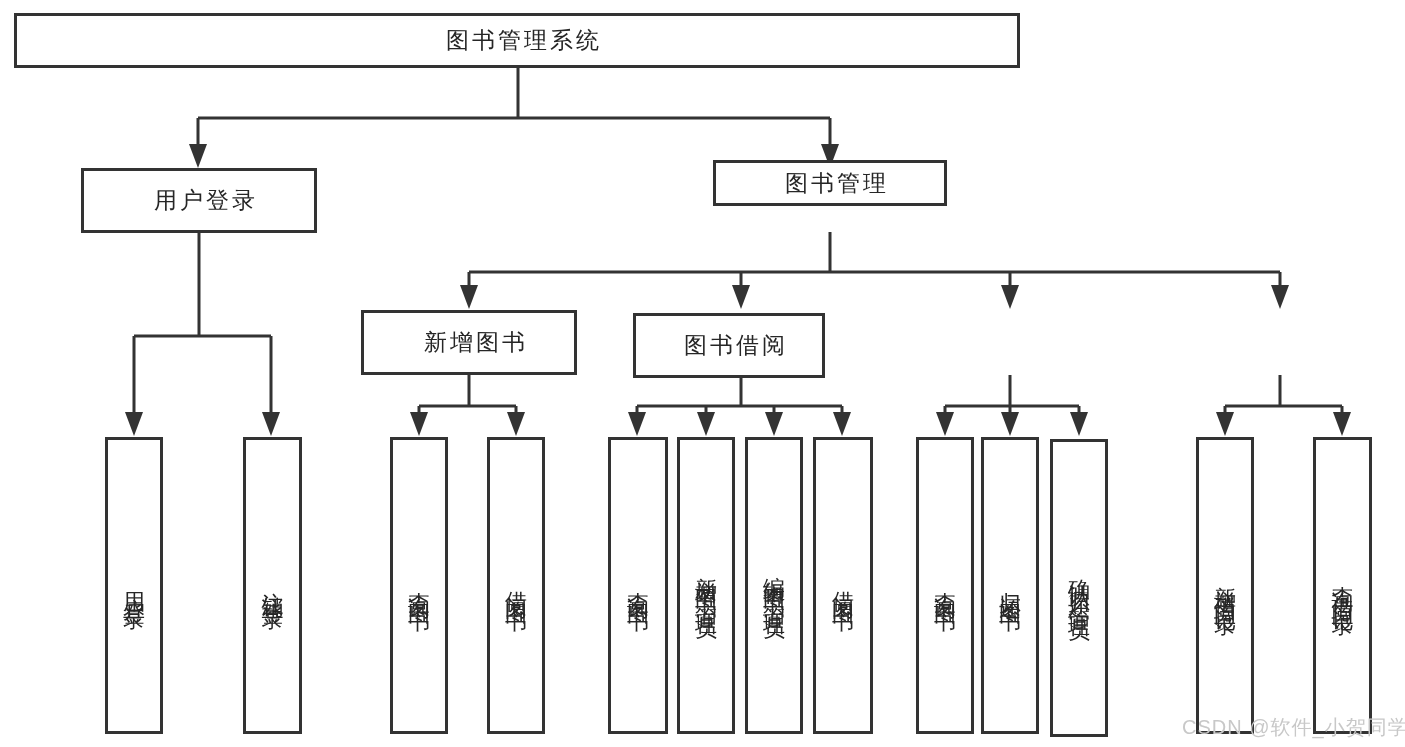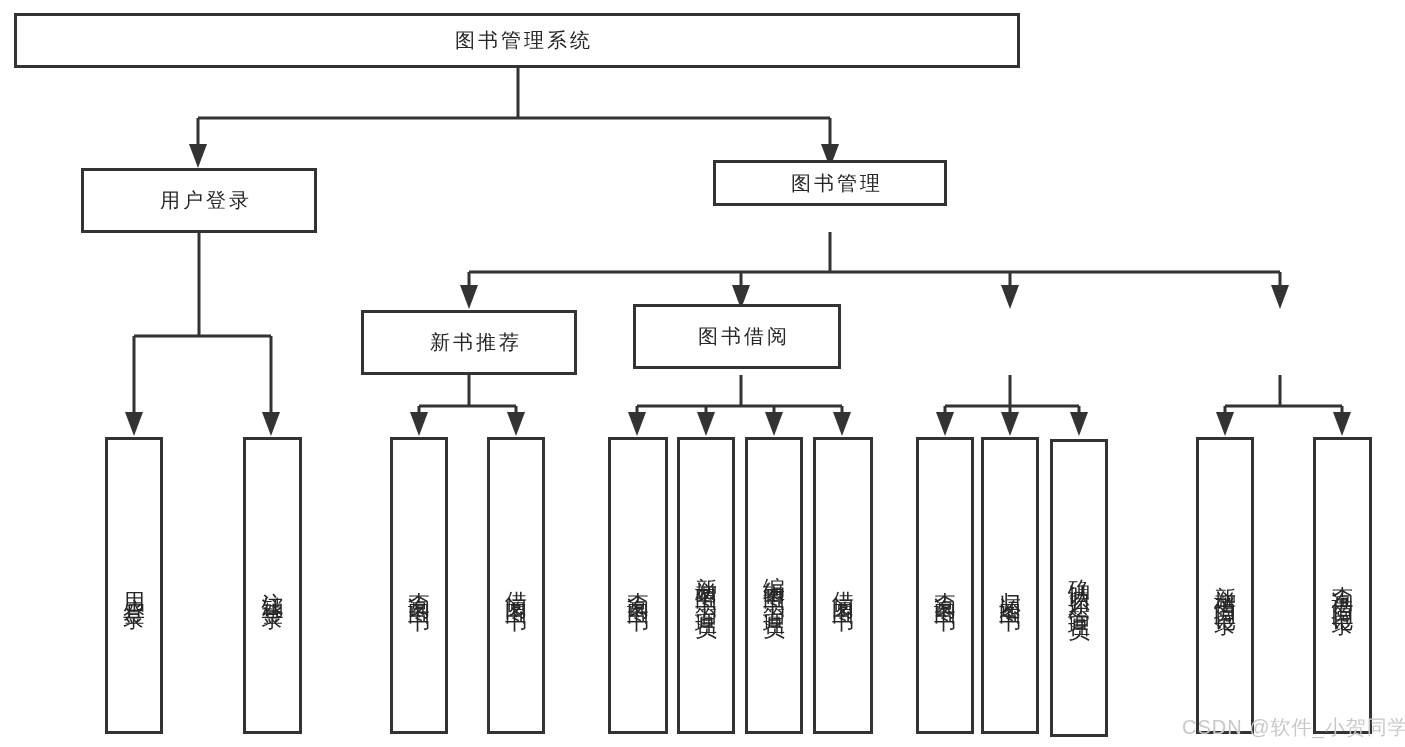--- a/index.html
+++ b/index.html
@@ -20,21 +20,21 @@
   .connectors path{stroke:var(--border);stroke-width:3;fill:none;}
   .connectors polygon{fill:var(--border);stroke:none;}
   .node{
     position:absolute;
     box-sizing:border-box;
     background:#ffffff;
     border:3px solid var(--border);
     display:flex;align-items:center;justify-content:center;
     color:var(--text);
   }
-  .hnode{font-size:20px;letter-spacing:3px;padding-left:14px;white-space:nowrap;}
+  .hnode{font-size:23px;letter-spacing:3px;padding-left:14px;white-space:nowrap;}
   .leaf{
     writing-mode:vertical-rl;
     text-orientation:mixed;
     font-size:22px;
     letter-spacing:6px;
     line-height:1.1;
   }
   .watermark{
     position:absolute;
     left:1182px;top:714px;
@@ -83,22 +83,22 @@
     <path d="M1280 375 V406 M1225 406 H1342 M1225 406 V418 M1342 406 V418"></path>
     <polygon points="1216,412 1234,412 1225,436"></polygon>
     <polygon points="1333,412 1351,412 1342,436"></polygon>
   </svg>
 
   <div class="node hnode" style="left:14px;top:13px;width:1006px;height:55px;">图书管理系统</div>
 
   <div class="node hnode" style="left:81px;top:168px;width:236px;height:65px;">用户登录</div>
   <div class="node hnode" style="left:713px;top:160px;width:234px;height:46px;">图书管理</div>
 
-  <div class="node hnode" style="left:361px;top:310px;width:216px;height:65px;">新书推荐</div>
-  <div class="node hnode" style="left:633px;top:304px;width:208px;height:65px;">图书借阅</div>
+  <div class="node hnode" style="left:361px;top:310px;width:216px;height:65px;">新增图书</div>
+  <div class="node hnode" style="left:633px;top:313px;width:192px;height:65px;">图书借阅</div>
 
   <div class="node leaf" style="left:105px;top:437px;width:58px;height:297px;">用户登录</div>
   <div class="node leaf" style="left:243px;top:437px;width:59px;height:297px;">注销登录</div>
 
   <div class="node leaf" style="left:390px;top:437px;width:58px;height:297px;">查询图书</div>
   <div class="node leaf" style="left:487px;top:437px;width:58px;height:297px;">借阅图书</div>
 
   <div class="node leaf" style="left:608px;top:437px;width:60px;height:297px;">查询图书</div>
   <div class="node leaf" style="left:677px;top:437px;width:58px;height:297px;">新增图书（管理员）</div>
   <div class="node leaf" style="left:745px;top:437px;width:58px;height:297px;">编辑图书（管理员）</div>

